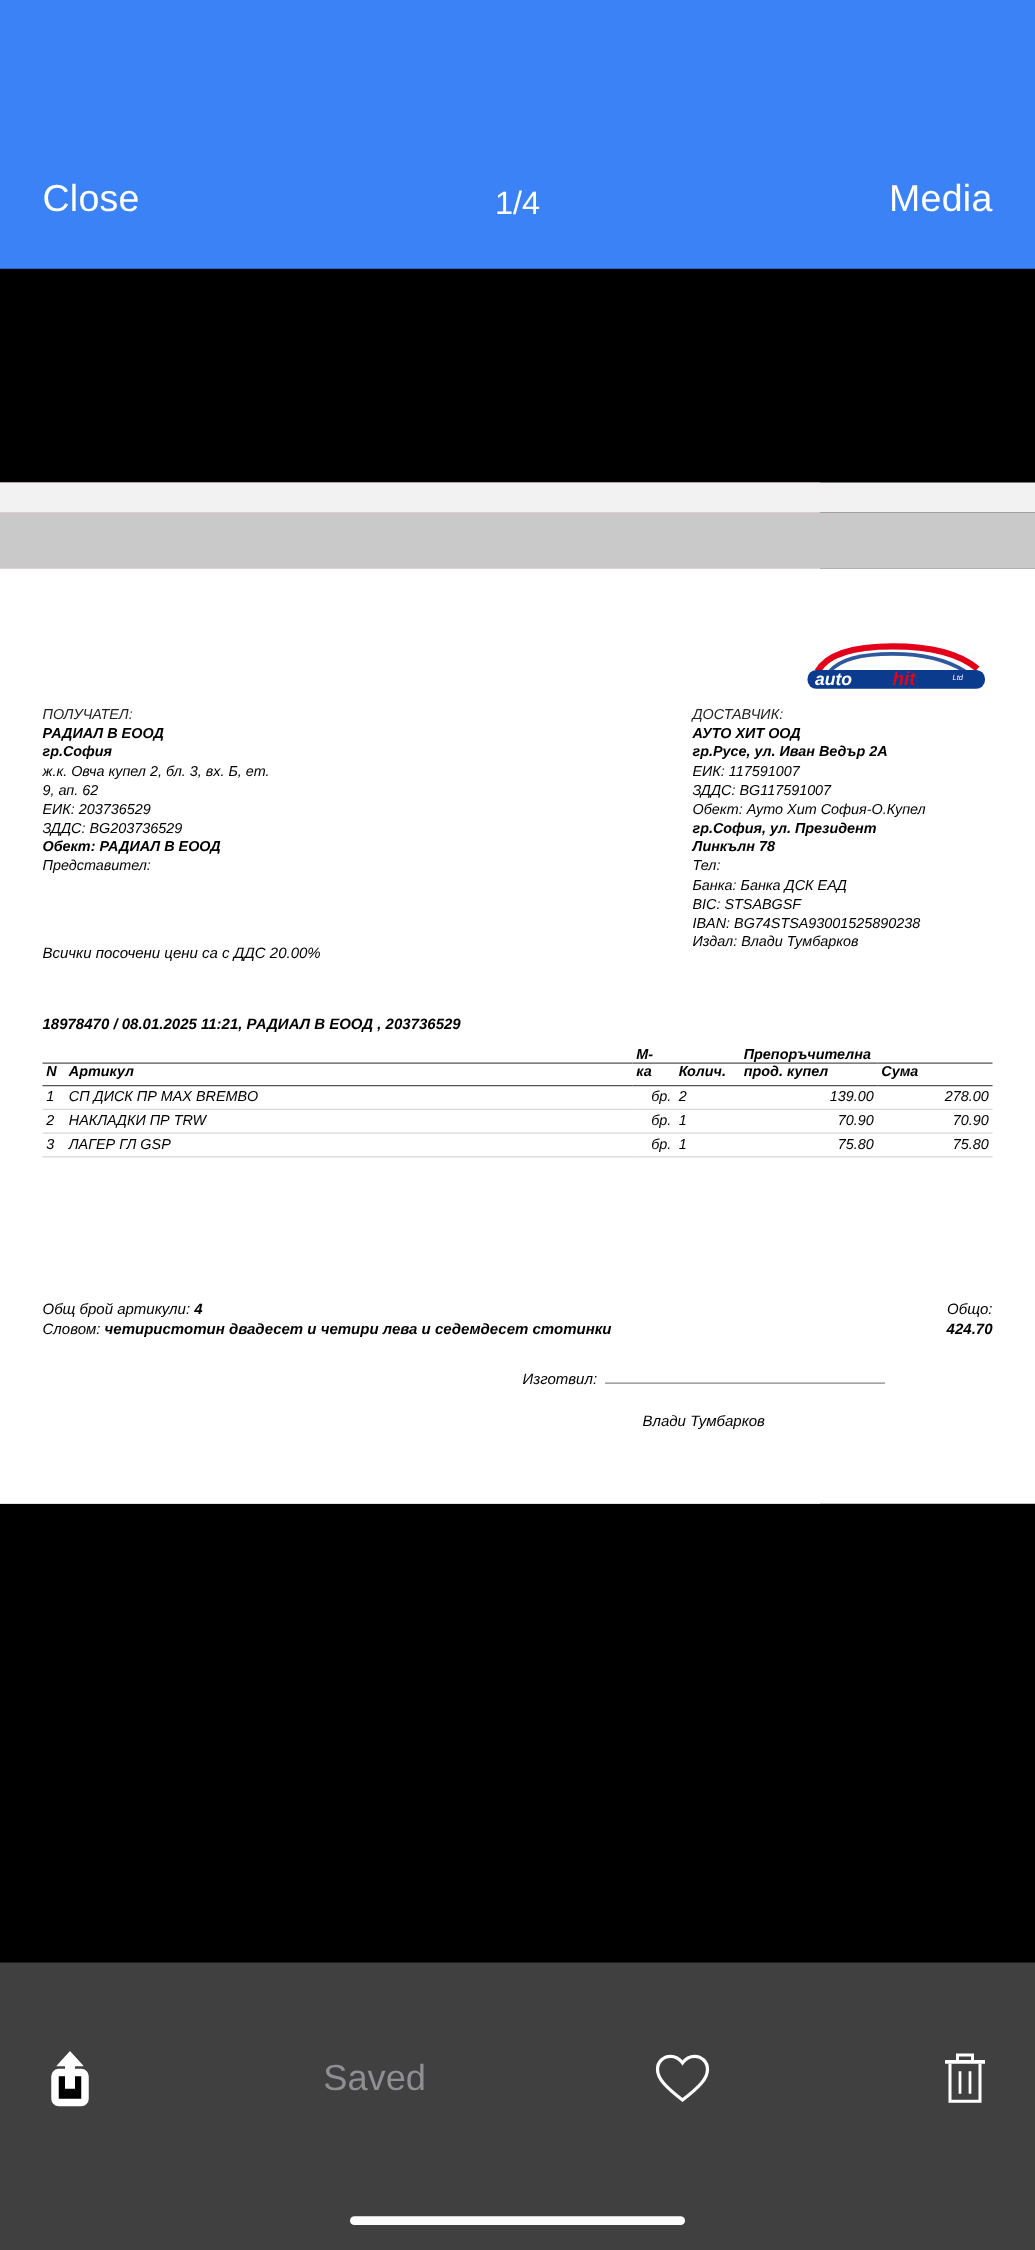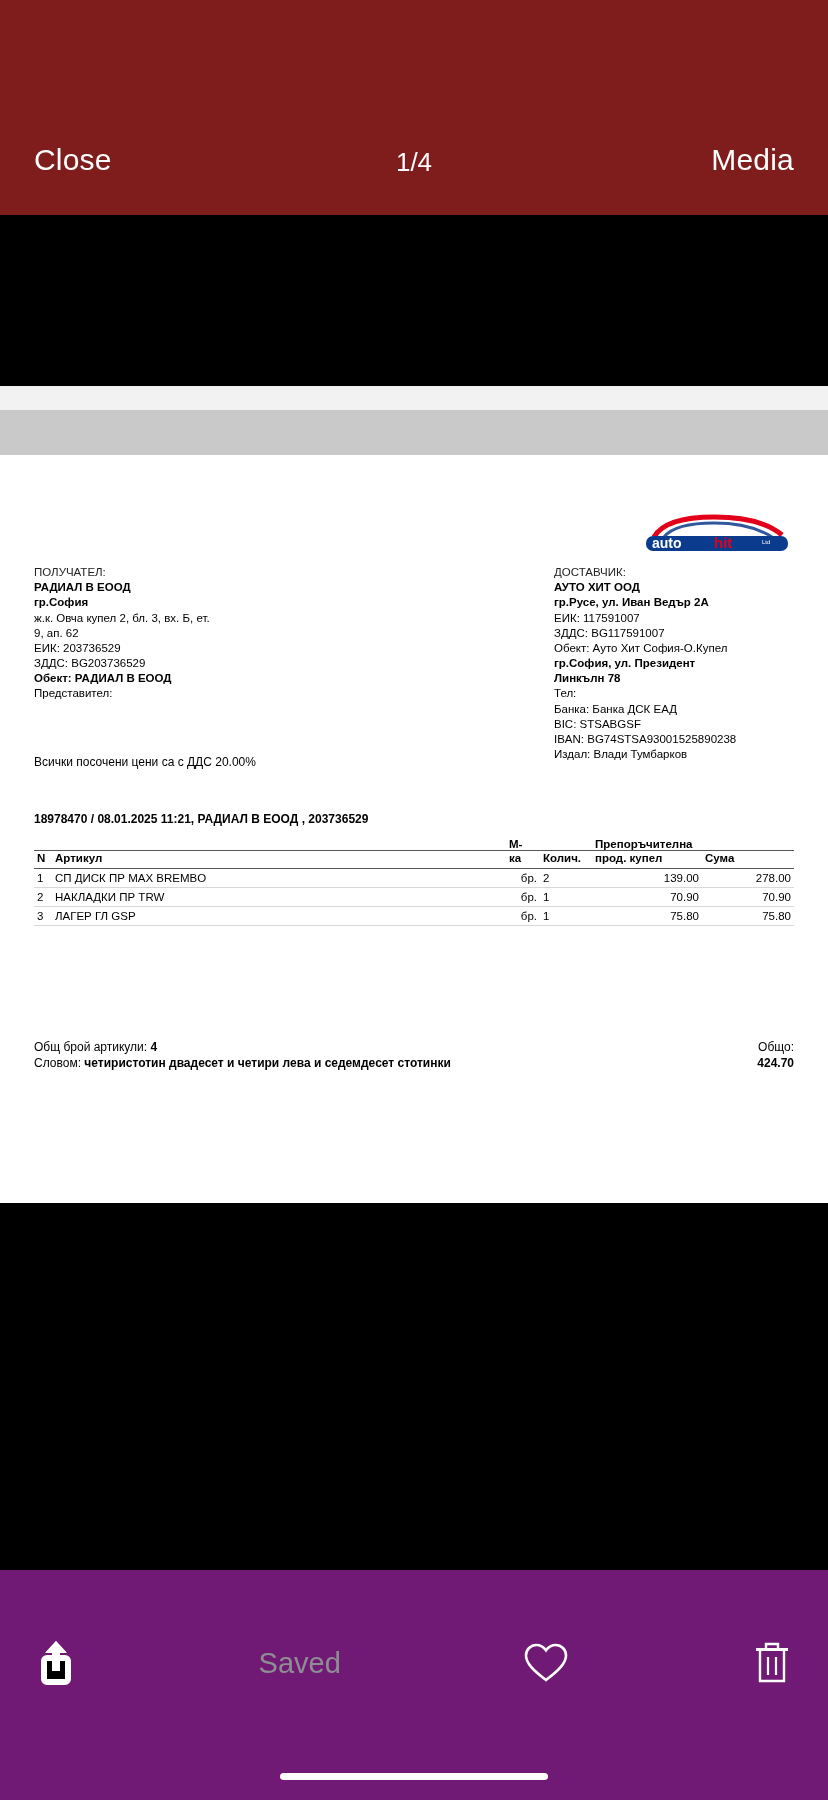--- a/index.html
+++ b/index.html
@@ -13,21 +13,21 @@
     position: relative;
     width: 828px; height: 1800px;
     background: #000;
   }
 
   
   .topbar {
     position: absolute; top: 0; left: 0;
     width: 828px; height: 215px;
     display: flex; align-items: flex-end;
-    background: #7f1d1d;
+    background: #3b82f6;
   }
   .topbar-inner {
     width: 100%;
     display: flex; align-items: center; justify-content: space-between;
     padding: 0 34px 38px 34px;
   }
   .topbar-btn {
     color: #fff;
     font-size: 30px;
     letter-spacing: 0.2px;
@@ -43,20 +43,21 @@
     left: 50%; transform: translateX(-50%);
     bottom: 37px;
   }
 
   
   .doc-wrap {
     position: absolute;
     top: 386px; left: 0;
     width: 656px; height: 817px;
     background: #f9a8d4;
+    font-style: italic;
   }
   .doc-strip-top {
     width: 828px; height: 24px;
     background: #f2f2f2;
   }
   .doc-strip-gray {
     width: 828px; height: 45px;
     background: #c9c9c9;
   }
   .doc-page {
@@ -185,21 +186,21 @@
     text-align: center;
     margin-top: 20px;
     font-size: 12px;
   }
 
   
   .bottombar {
     position: absolute;
     left: 0; bottom: 0;
     width: 828px; height: 230px;
-    background: #701a75;
+    background: #404040;
     display: flex;
     align-items: center;
   }
   .bottombar-inner {
     width: 100%;
     display: flex;
     align-items: center;
     justify-content: space-between;
     padding: 0 36px;
     margin-bottom: 44px;
@@ -343,20 +344,27 @@
         </div>
         <div class="row">
           <div>
             <span>Словом:</span>
             <span class="bold">четиристотин двадесет и четири лева и седемдесет стотинки</span>
           </div>
           <div class="bold">424.70</div>
         </div>
       </div>
 
+      <div class="signature">
+        <div class="sig-line">
+          <span>Изготвил:</span>
+          <span class="sig-rule"></span>
+        </div>
+        <div class="sig-name">Влади Тумбарков</div>
+      </div>
 
     </div>
   </div>
 
   <div class="bottombar">
     <div class="bottombar-inner">
       <button class="icon-btn">
         <svg width="40" height="48" viewBox="0 0 40 48">
           <rect x="7" y="18" width="26" height="26" rx="4" fill="#fff"></rect>
           <rect x="16" y="6" width="8" height="26" fill="#fff"></rect>

